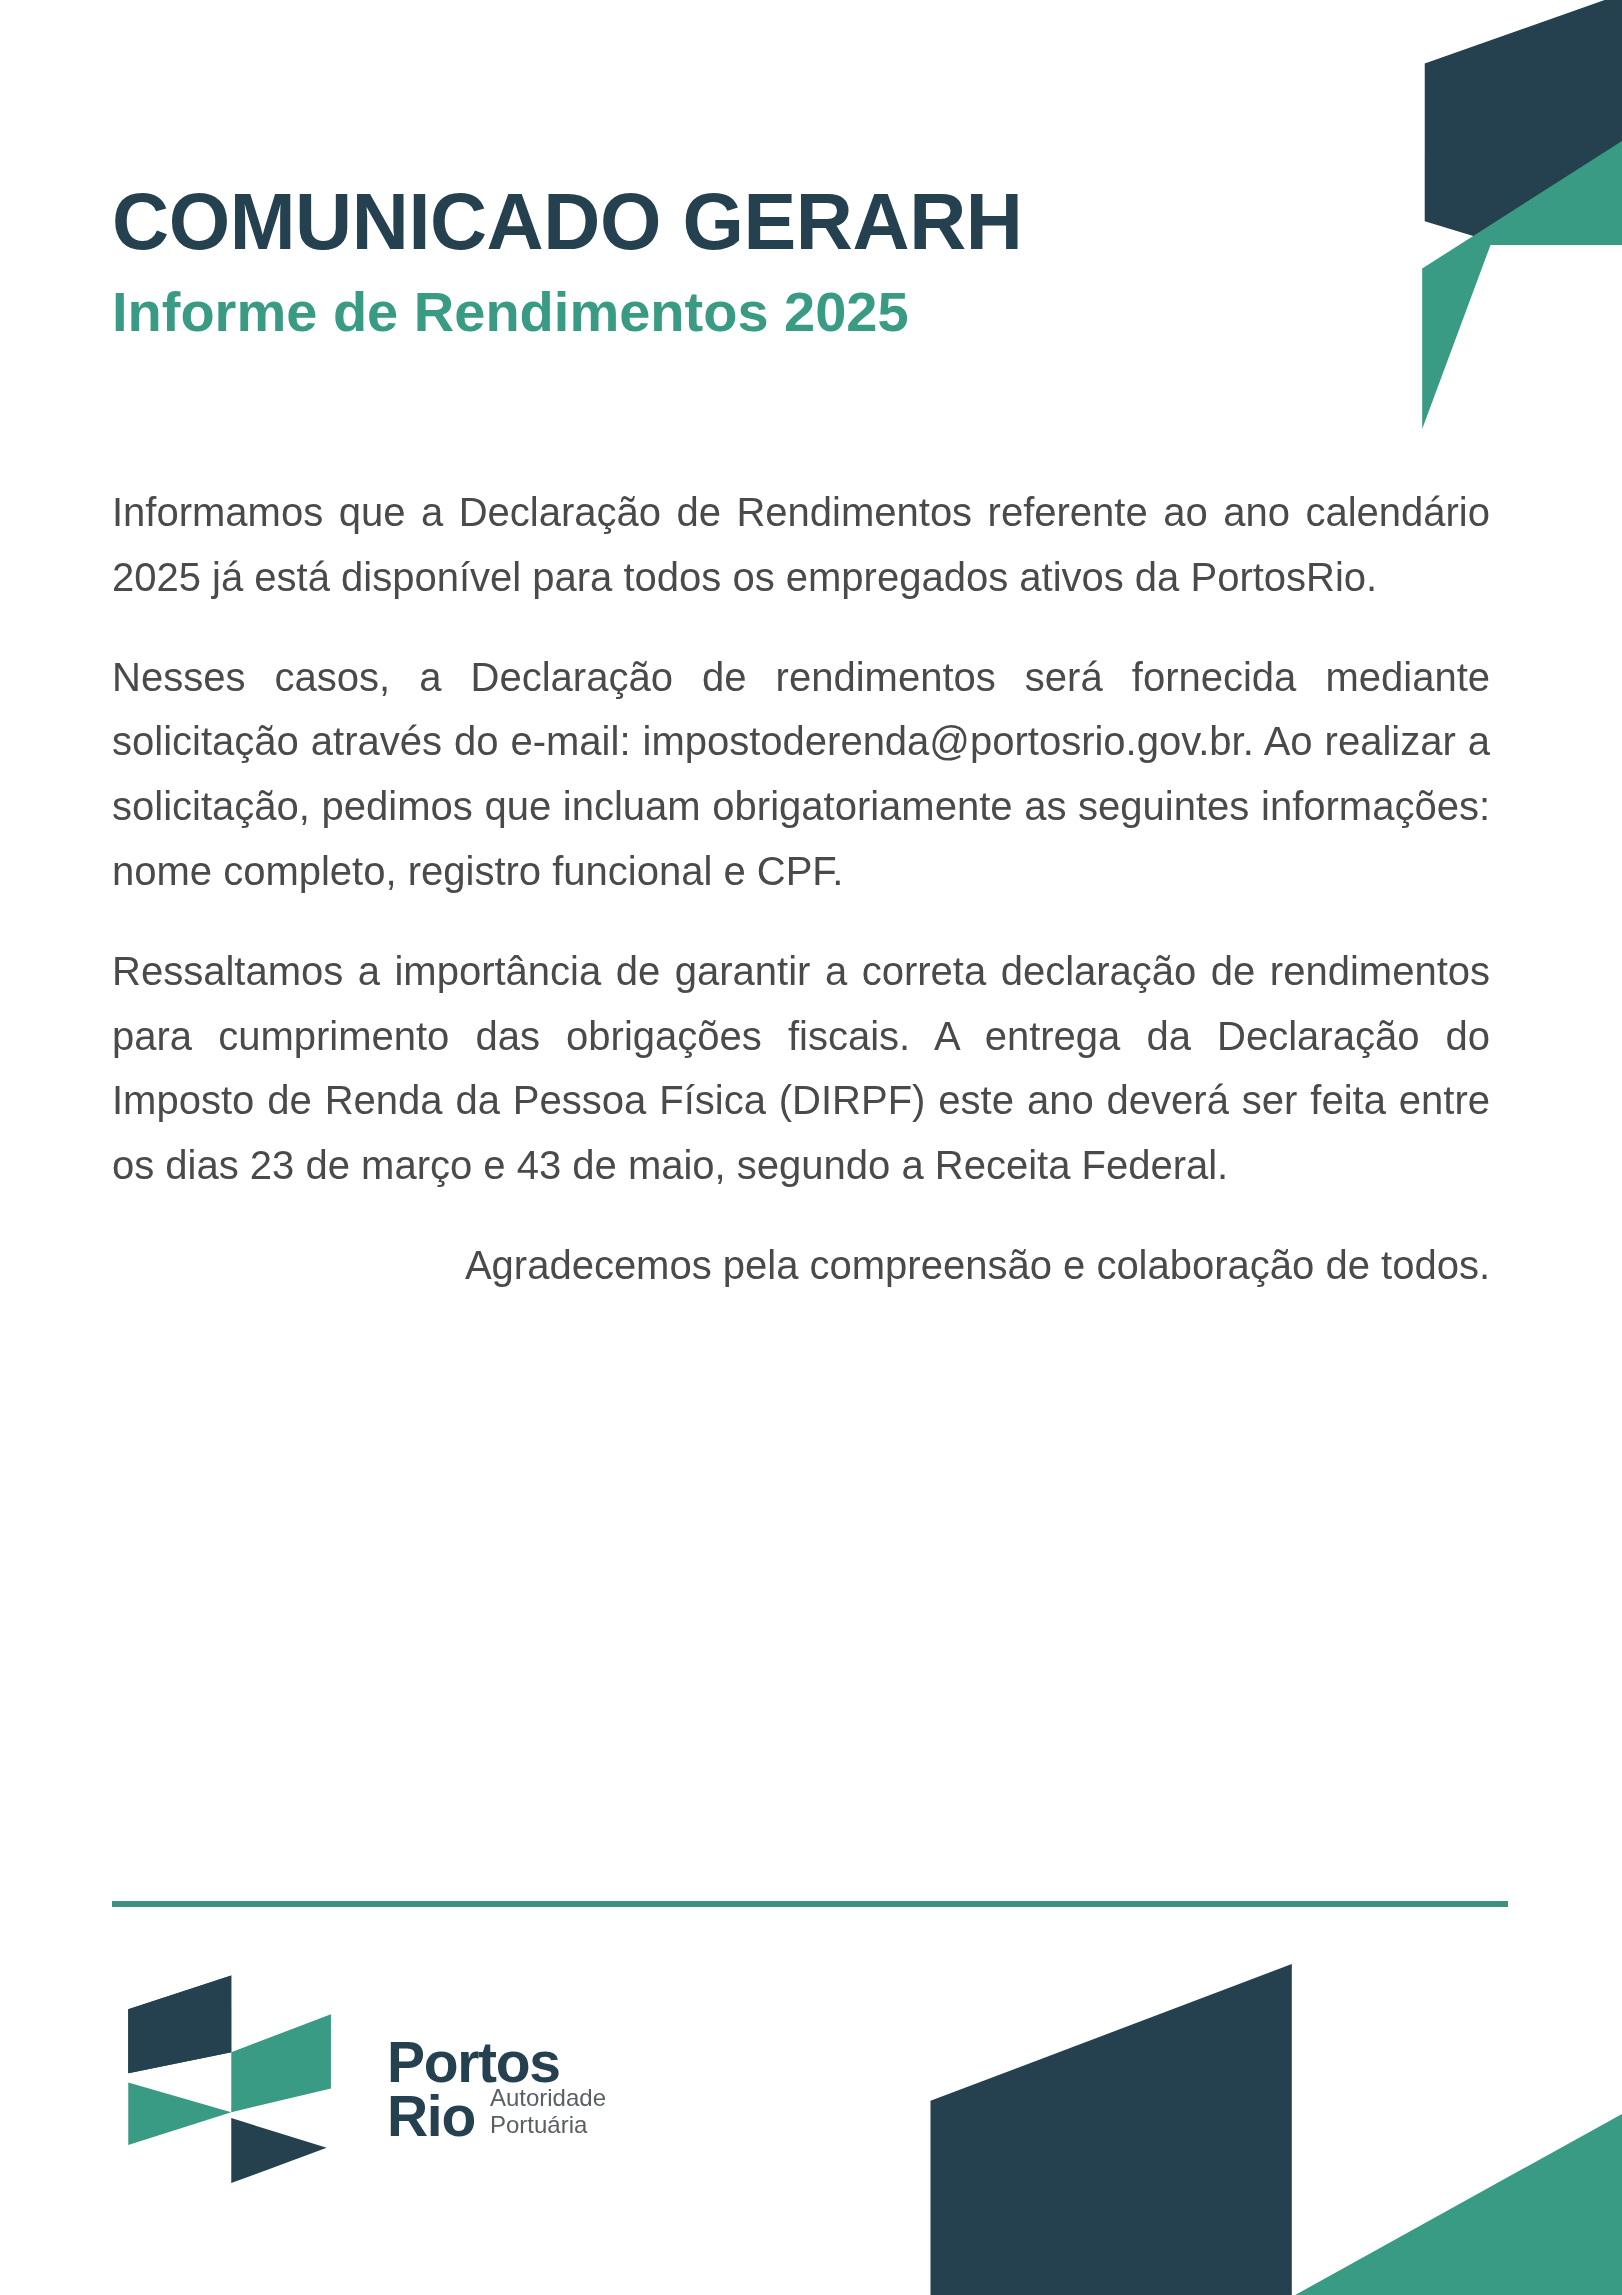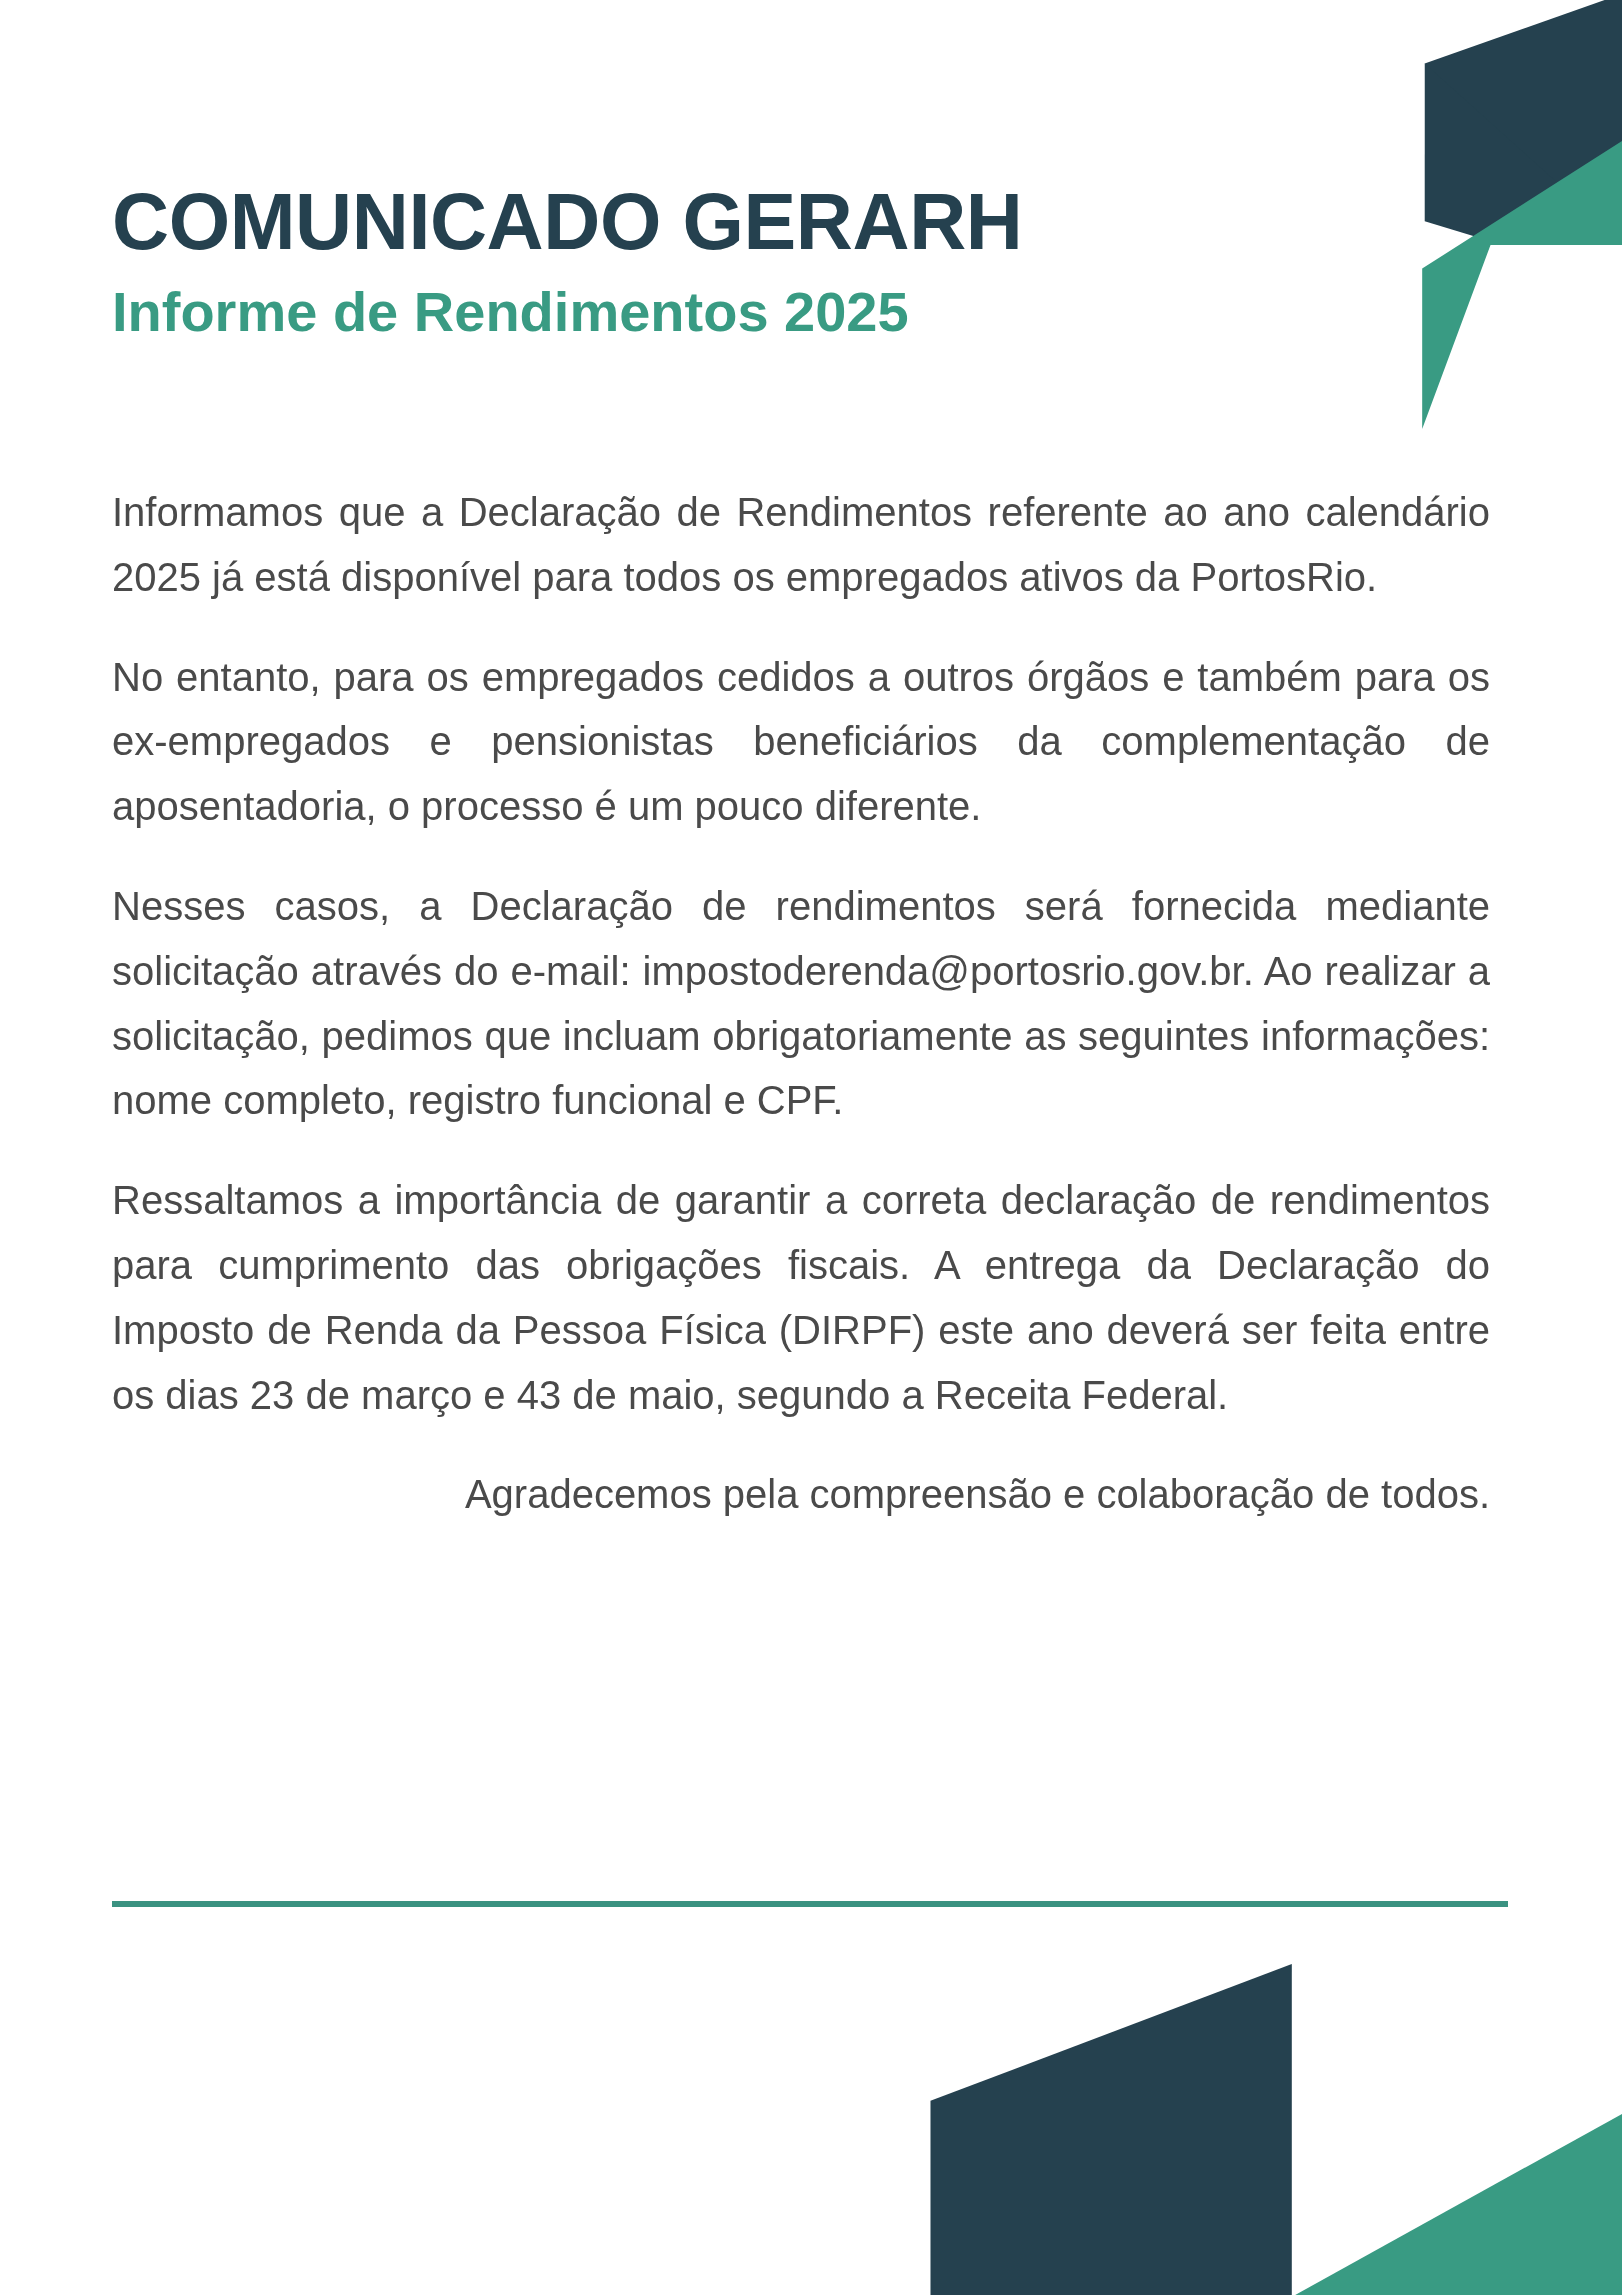--- a/index.html
+++ b/index.html
@@ -140,23 +140,46 @@
     </svg>
   </div>
 
   <header class="header">
     <h1 class="title">COMUNICADO GERARH</h1>
     <h2 class="subtitle">Informe de Rendimentos 2025</h2>
   </header>
 
   <main class="body-copy">
     <p class="para">Informamos que a Declaração de Rendimentos referente ao ano calendário 2025 já está disponível para todos os empregados ativos da PortosRio.</p>
-    <p class="para">No entanto, para os empregados cedidos a outros órgãos e também para os ex-empregados e pensionistas beneficiários da complementação de aposentadoria, o processo é um pouco diferente.</p>
     <p class="para">Nesses casos, a Declaração de rendimentos será fornecida mediante solicitação através do e-mail: impostoderenda@portosrio.gov.br. Ao realizar a solicitação, pedimos que incluam obrigatoriamente as seguintes informações: nome completo, registro funcional e CPF.</p>
     <p class="para">Ressaltamos a importância de garantir a correta declaração de rendimentos para cumprimento das obrigações fiscais. A entrega da Declaração do Imposto de Renda da Pessoa Física (DIRPF) este ano deverá ser feita entre os dias 23 de março e 43 de maio, segundo a Receita Federal.</p>
     <p class="para no-justify">Agradecemos pela compreensão e colaboração de todos.</p>
   </main>
 
   <div class="divider"></div>
 
+  <div class="logo">
+
+    <span class="logo-mark">
+      <svg width="245" height="228" viewBox="0 0 290 270" xmlns="http://www.w3.org/2000/svg" aria-hidden="true">
+        <polygon points="18,44 140,4 140,95 18,120" fill="#25414f"></polygon>
+        <polygon points="18,44 18,120 140,95 140,4" fill="#25414f"></polygon>
+        <polygon points="140,95 258,50 258,138 140,166" fill="#399b83"></polygon>
+        <polygon points="18,131 140,166 18,205" fill="#399b83"></polygon>
+        <polygon points="140,173 253,208 140,250" fill="#25414f"></polygon>
+      </svg>
+    </span>
+
+    <span class="logo-type">
+      <p class="logo-word">Portos</p>
+      <span class="logo-row">
+        <p class="logo-word">Rio</p>
+        <span class="logo-tagline">
+          <span>Autoridade</span>
+          <span>Portuária</span>
+        </span>
+      </span>
+    </span>
+
+  </div>
 
 </div>
 
 
 </body></html>

